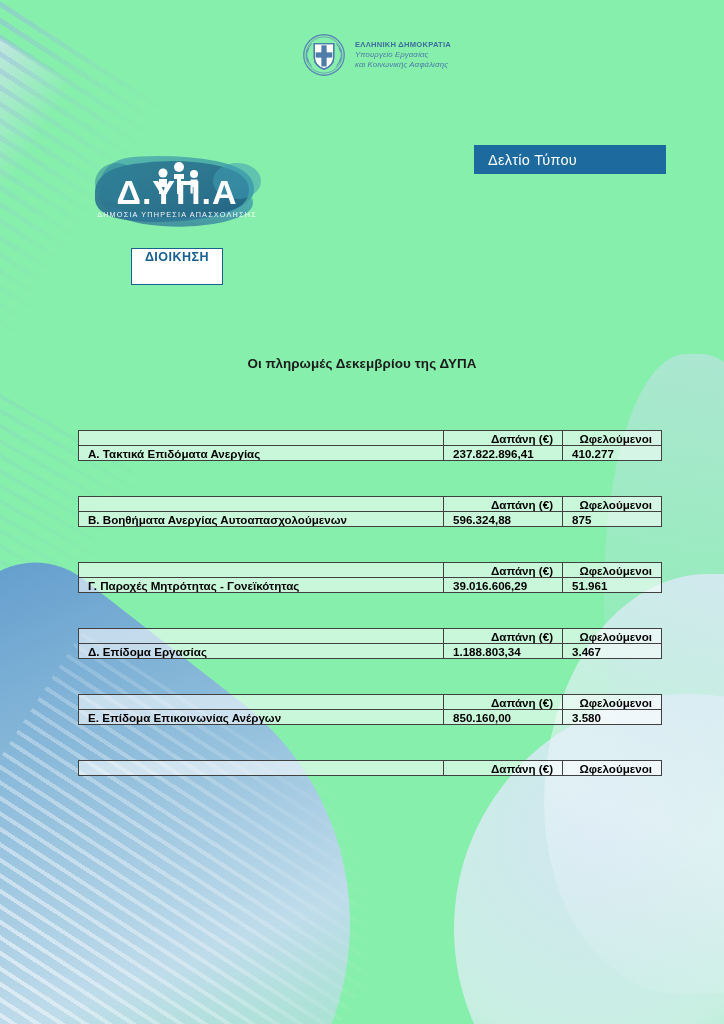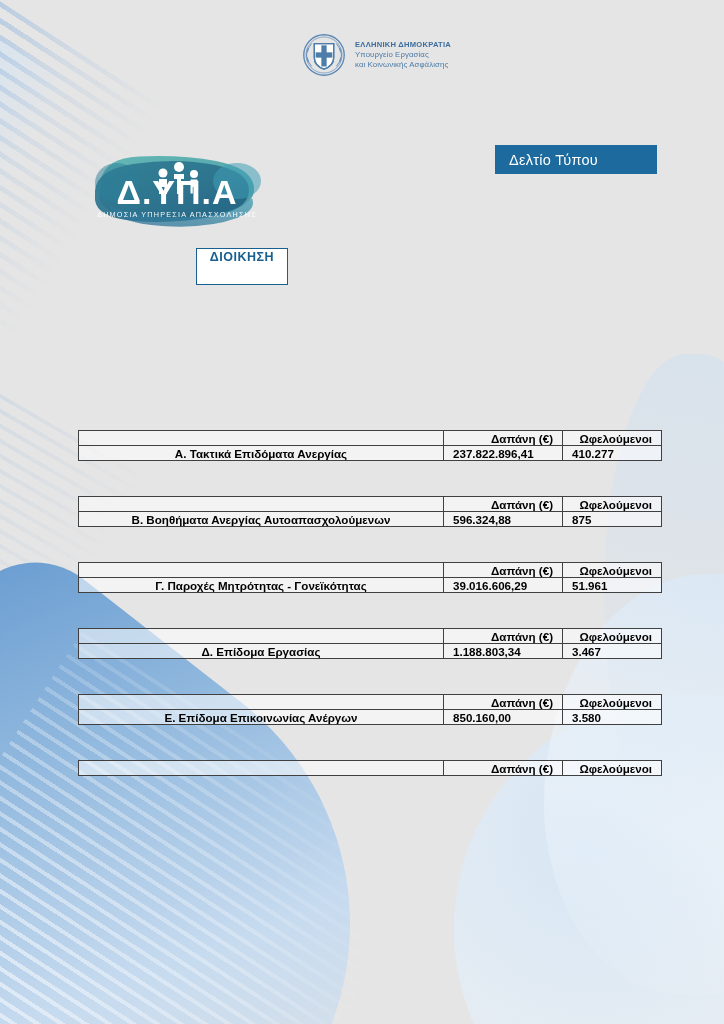--- a/index.html
+++ b/index.html
@@ -16,21 +16,21 @@
     background: #ffffff;
     position: relative;
     color: #000;
   }
 
   
   #page {
     position: relative;
     width: 724px;
     height: 1024px;
-    background: #e5e5e5;
+    background: #86efac;
     overflow: hidden;
   }
 
   
   .bg-layer { position: absolute; pointer-events: none; }
 
   
   .bg-stripes-top {
     top: -90px;
     left: -140px;
@@ -148,45 +148,46 @@
   .ministry-l1 {
     font-size: 7.6px;
     font-weight: bold;
     letter-spacing: .25px;
     color: #3d6d9e;
   }
   .ministry-l2, .ministry-l3 {
     font-size: 7.8px;
     color: #4a7aa8;
     letter-spacing: .1px;
+    font-style: italic;
   }
 
   
   .press-badge {
     position: absolute;
     top: 145px;
-    left: 495px;
-    width: 162px;
+    left: 474px;
+    width: 192px;
     height: 29px;
     background: #1c6a9e;
     color: #ffffff;
     font-size: 14.5px;
     display: flex;
     align-items: center;
     padding-left: 14px;
     letter-spacing: .3px;
   }
 
   
   .dypa-block {
     position: absolute;
     top: 148px;
     left: 66px;
     width: 222px;
-    text-align: right;
+    text-align: center;
   }
   .dypa-logo { width: 180px; height: 92px; display: block; margin: 0 auto; }
 
   .admin-badge {
     display: inline-block;
     margin-top: 8px;
     padding: 1px 13px 20px;
     border: 1.6px solid #17608f;
     color: #17608f;
     background: #ffffff;
@@ -240,21 +241,21 @@
     height: 15px;
     font-size: 11.6px;
     font-weight: bold;
     padding: 0 9px;
     vertical-align: middle;
     color: #000;
   }
   .pay-table th.h-blank { border-right-color: #404040; }
   .pay-table th.h-amount,
   .pay-table th.h-benef { text-align: right; }
-  .pay-table td.d-label { text-align: center; }
+  .pay-table td.d-label { text-align: left; }
   .pay-table td.d-amount,
   .pay-table td.d-benef { text-align: left; }
 
   
   .tables-area .pay-table.truncated { margin-bottom: 0; }
 </style>
 </head>
 <body>
 
 <div id="page">
@@ -332,20 +333,21 @@
         <path d="M207 63 h14 v28 h-4.5 v-13 h-5 v13 h-4.5 z"></path>
       </g>
 
       <text x="180" y="138" text-anchor="middle" font-family="Liberation Sans, sans-serif" font-size="14.5" fill="#ffffff" letter-spacing="2.4" opacity="0.95">ΔΗΜΟΣΙΑ ΥΠΗΡΕΣΙΑ ΑΠΑΣΧΟΛΗΣΗΣ</text>
     </svg>
 
     <div class="admin-badge">ΔΙΟΙΚΗΣΗ</div>
 
   </div>
 
+  <div class="doc-title">Οι πληρωμές Δεκεμβρίου της ΔΥΠΑ</div>
 
   <div class="tables-area">
       <table class="pay-table">
         <colgroup>
           <col class="c-label">
           <col class="c-amount">
           <col class="c-benef">
         </colgroup>
         <thead>
           <tr>

